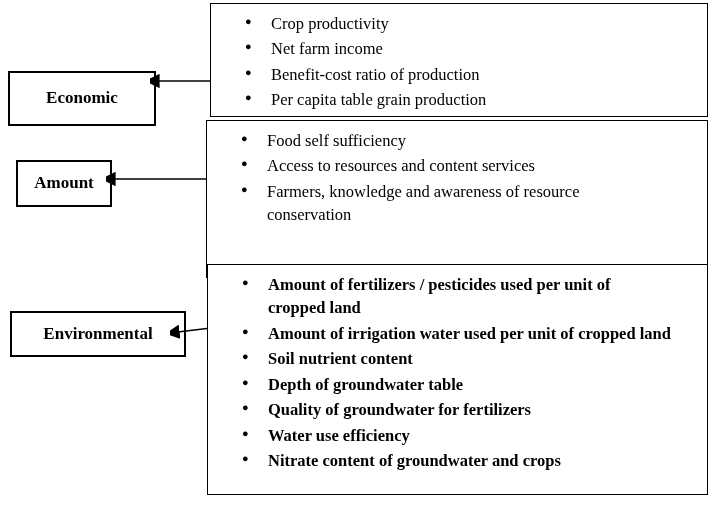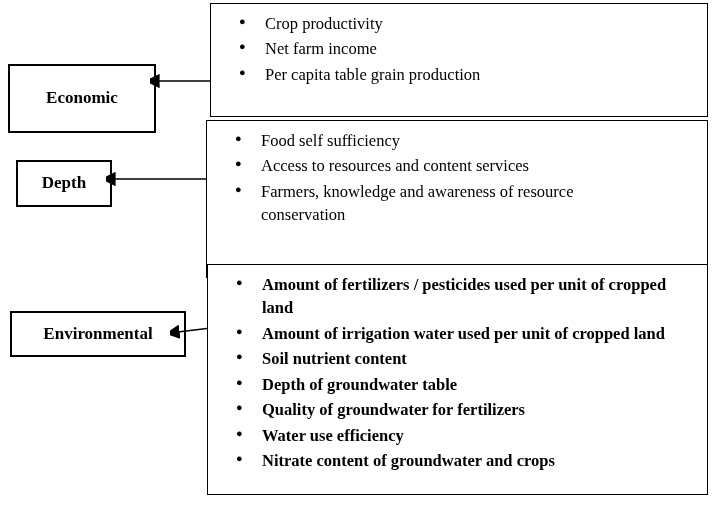--- a/index.html
+++ b/index.html
@@ -38,21 +38,21 @@
     white-space: nowrap;
     line-height: 1.1;
   }
 
   
   .ind-box {
     position: absolute;
     border: 1.5px solid #000000;
     background: #ffffff;
     box-sizing: border-box;
-    padding: 8px 10px 8px 8px;
+    padding: 8px 10px 8px 14px;
   }
   .ind-list {
     margin: 0;
     padding: 0;
     list-style: none;
   }
   .ind-list li {
     position: relative;
     padding-left: 46px;
     font-family: "Liberation Serif", serif;
@@ -75,46 +75,47 @@
   .connector {
     position: absolute;
     pointer-events: none;
   }
 </style>
 </head>
 <body>
 
 <div class="canvas">
 
-  <div class="cat-box" style="left:8px; top:64px; width:148px; height:69px;">
+  <div class="cat-box" style="left:8px; top:71px; width:148px; height:55px;">
     <span class="cat-label">Economic</span>
   </div>
 
   <svg class="connector" style="left:150px; top:60px;" width="70" height="40" viewBox="0 0 70 40">
     <defs>
       <marker id="arrL1" markerWidth="9" markerHeight="9" refX="8" refY="4.5" orient="auto">
         <path d="M9,0 L9,9 L0,4.5 z" fill="#000000"></path>
       </marker>
       <marker id="arrR1" markerWidth="9" markerHeight="9" refX="1" refY="4.5" orient="auto">
         <path d="M0,0 L0,9 L9,4.5 z" fill="#000000"></path>
       </marker>
     </defs>
     <line x1="8" y1="21" x2="62" y2="21" stroke="#000000" stroke-width="1.6" marker-start="url(#arrL1)" marker-end="url(#arrR1)"></line>
   </svg>
 
   <div class="ind-box" style="left:210px; top:3px; width:498px; height:114px;">
     <ul class="ind-list">
       <li>Crop productivity</li>
       <li>Net farm income</li>
+      <li>Benefit-cost ratio of production</li>
       <li>Per capita table grain production</li>
     </ul>
   </div>
 
   <div class="cat-box" style="left:16px; top:160px; width:96px; height:47px;">
-    <span class="cat-label">Depth</span>
+    <span class="cat-label">Amount</span>
   </div>
 
   <svg class="connector" style="left:106px; top:158px;" width="114" height="42" viewBox="0 0 114 42">
     <defs>
       <marker id="arrL2" markerWidth="9" markerHeight="9" refX="8" refY="4.5" orient="auto">
         <path d="M9,0 L9,9 L0,4.5 z" fill="#000000"></path>
       </marker>
       <marker id="arrR2" markerWidth="9" markerHeight="9" refX="1" refY="4.5" orient="auto">
         <path d="M0,0 L0,9 L9,4.5 z" fill="#000000"></path>
       </marker>

